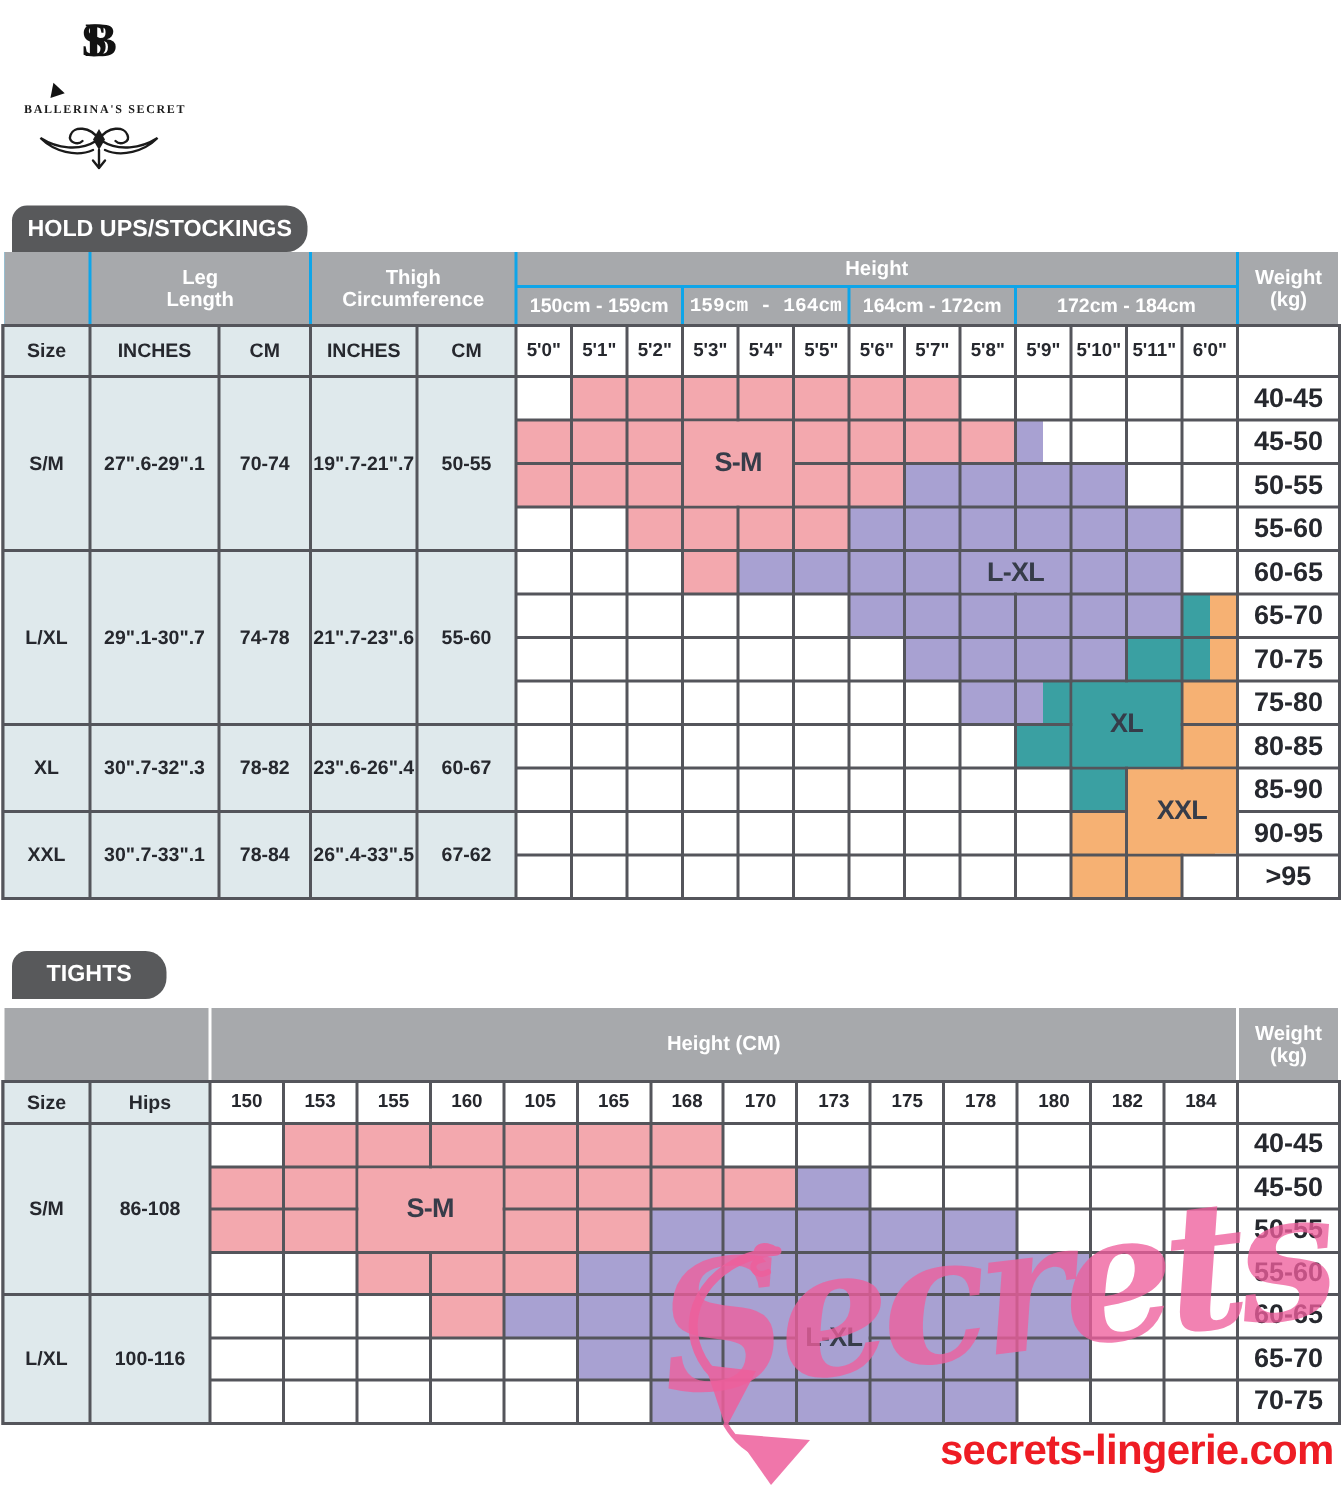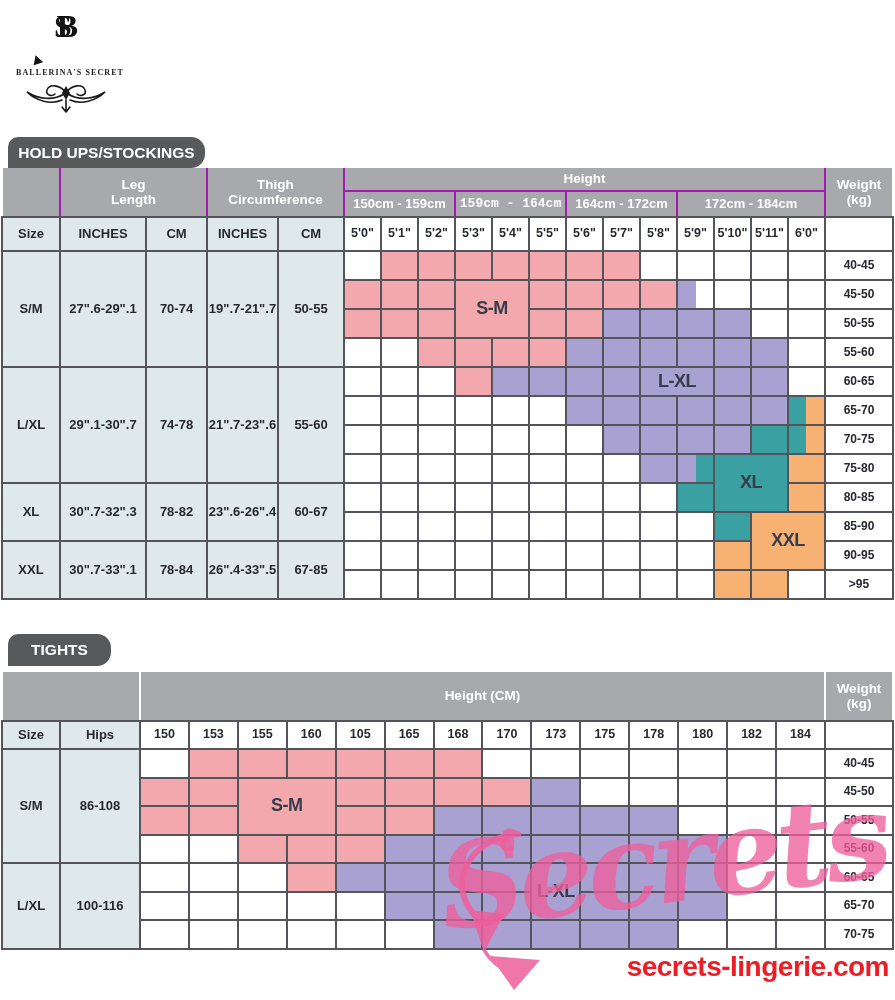--- a/index.html
+++ b/index.html
@@ -23,33 +23,33 @@
   
   .tablewrap{position:absolute;left:1px;width:893px;}
   .t1{top:168px;}
   .t2{top:672px;}
   :root{
     --cols1:56px 84px 59px 69px 64px repeat(13,1fr) 66px;
     --cols2:56px 78px repeat(14,1fr) 66px;
     --line:#54555b;
     --graymid:#a7a9ac;
   }
-  .hgrid1{display:grid;grid-template-columns:var(--cols1);grid-template-rows:22px 24px;gap:2px;margin:0 2px;background:#a21caf;}
+  .hgrid1{display:grid;grid-template-columns:var(--cols1);grid-template-rows:22px 24px;gap:2px;margin:0 2px;background:#0ea5e9;}
   .hgrid2{display:grid;grid-template-columns:var(--cols2);grid-template-rows:48px;gap:2px;margin:0 2px;background:#fff;}
   .bgrid1{display:grid;grid-template-columns:var(--cols1);grid-template-rows:32px repeat(12,27px);gap:2px;background:var(--line);border:2px solid var(--line);}
   .bgrid2{display:grid;grid-template-columns:var(--cols2);grid-template-rows:26px repeat(7,26.5px);gap:2px;background:var(--line);border:2px solid var(--line);}
 
   .hcell{background:var(--graymid);color:#fff;display:flex;align-items:center;justify-content:center;font-weight:700;font-size:13.5px;text-align:center;line-height:1.12;}
   .pre{white-space:pre-line;}
   .rng{font-size:13px;}
   .cell{background:#fff;display:flex;align-items:center;justify-content:center;font-weight:700;color:#26282e;text-align:center;line-height:1.1;}
   .sub{font-size:13px;}
   .blue{background:#dfe9ec;}
   .tick{font-size:12.5px;}
-  .wt{font-size:12px;}
+  .wt{font-size:18px;}
   .data{font-size:13px;}
   .region-label{font-size:18px;color:#363c49;z-index:2;letter-spacing:-0.5px;}
 
   
   .watermark-text{position:absolute;left:438px;top:792px;font-family:"DejaVu Serif",serif;font-style:italic;font-weight:700;font-size:118px;color:rgba(238,95,156,0.78);transform:rotate(-7deg);letter-spacing:-6px;z-index:10;pointer-events:none;white-space:nowrap;}
   .watermark-bra{position:absolute;left:420px;top:822px;z-index:10;pointer-events:none;opacity:0.85;}
 
   
   .site-url{position:absolute;right:6px;top:951px;font-size:28px;font-weight:700;color:#ee1c24;letter-spacing:-0.5px;z-index:11;}
 </style>
@@ -124,21 +124,21 @@
         <div class="cell blue data" style="grid-area: 6 / 5 / 10 / 6;">55-60</div>
         <div class="cell blue data" style="grid-area: 10 / 1 / 12 / 2;">XL</div>
         <div class="cell blue data" style="grid-area: 10 / 2 / 12 / 3;">30".7-32".3</div>
         <div class="cell blue data" style="grid-area: 10 / 3 / 12 / 4;">78-82</div>
         <div class="cell blue data" style="grid-area: 10 / 4 / 12 / 5;">23".6-26".4</div>
         <div class="cell blue data" style="grid-area: 10 / 5 / 12 / 6;">60-67</div>
         <div class="cell blue data" style="grid-area: 12 / 1 / 14 / 2;">XXL</div>
         <div class="cell blue data" style="grid-area: 12 / 2 / 14 / 3;">30".7-33".1</div>
         <div class="cell blue data" style="grid-area: 12 / 3 / 14 / 4;">78-84</div>
         <div class="cell blue data" style="grid-area: 12 / 4 / 14 / 5;">26".4-33".5</div>
-        <div class="cell blue data" style="grid-area: 12 / 5 / 14 / 6;">67-85</div>
+        <div class="cell blue data" style="grid-area: 12 / 5 / 14 / 6;">67-62</div>
         <div class="cell" style="grid-area: 2 / 6 / 3 / 7; background: rgb(255, 255, 255);"></div>
         <div class="cell" style="grid-area: 2 / 7 / 3 / 8; background: rgb(243, 168, 174);"></div>
         <div class="cell" style="grid-area: 2 / 8 / 3 / 9; background: rgb(243, 168, 174);"></div>
         <div class="cell" style="grid-area: 2 / 9 / 3 / 10; background: rgb(243, 168, 174);"></div>
         <div class="cell" style="grid-area: 2 / 10 / 3 / 11; background: rgb(243, 168, 174);"></div>
         <div class="cell" style="grid-area: 2 / 11 / 3 / 12; background: rgb(243, 168, 174);"></div>
         <div class="cell" style="grid-area: 2 / 12 / 3 / 13; background: rgb(243, 168, 174);"></div>
         <div class="cell" style="grid-area: 2 / 13 / 3 / 14; background: rgb(243, 168, 174);"></div>
         <div class="cell" style="grid-area: 2 / 14 / 3 / 15; background: rgb(255, 255, 255);"></div>
         <div class="cell" style="grid-area: 2 / 15 / 3 / 16; background: rgb(255, 255, 255);"></div>

